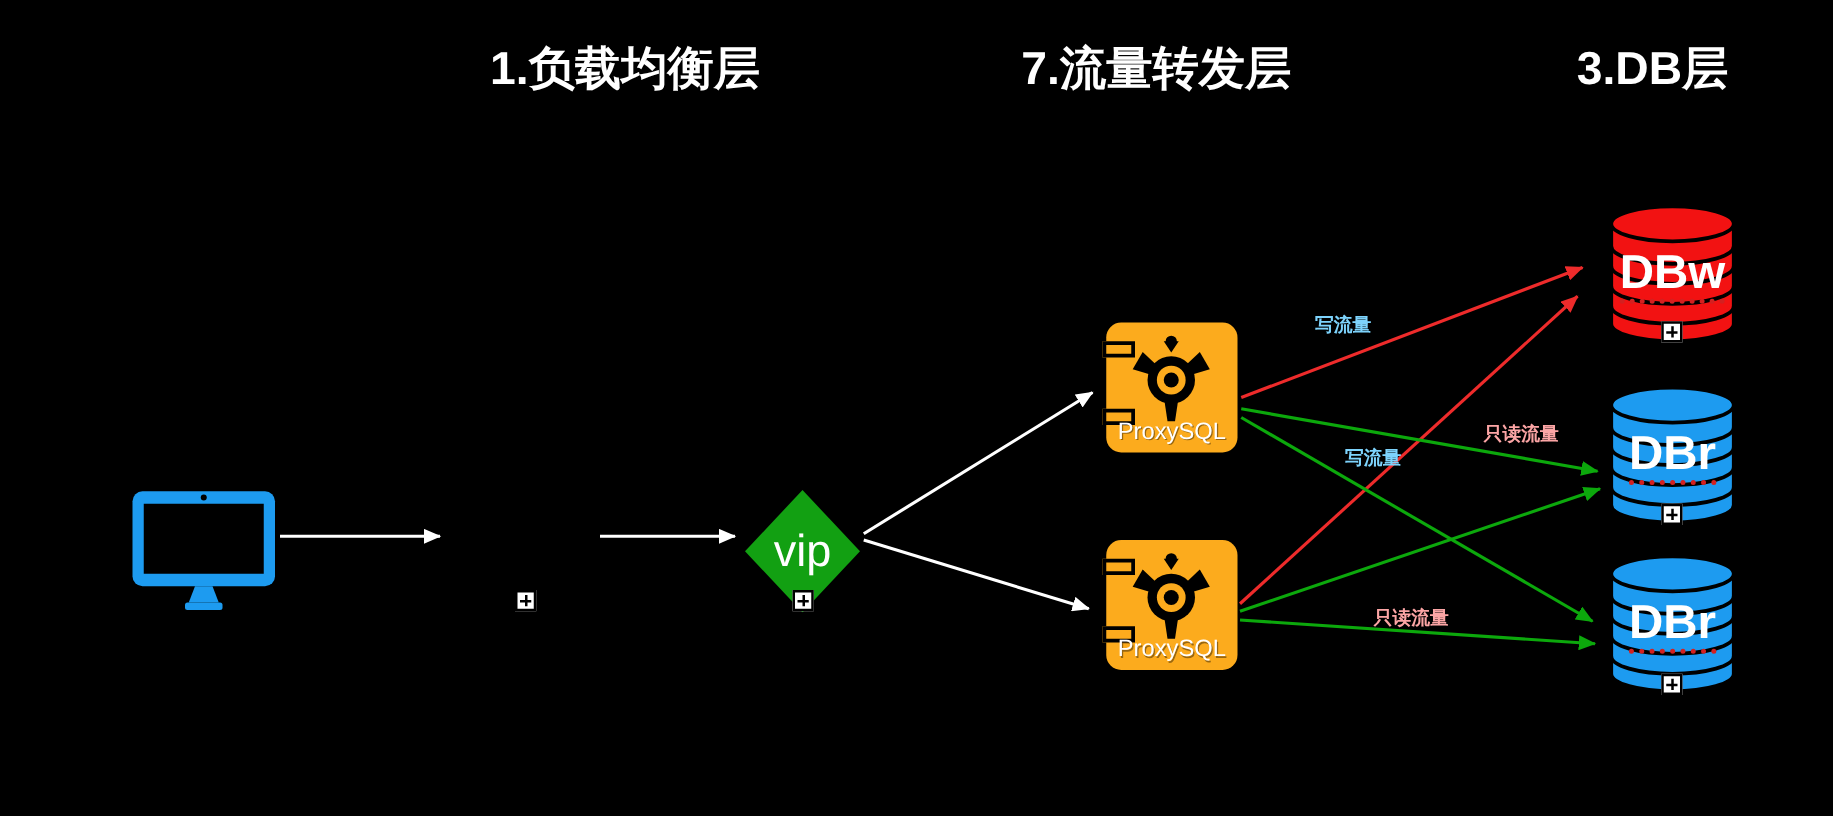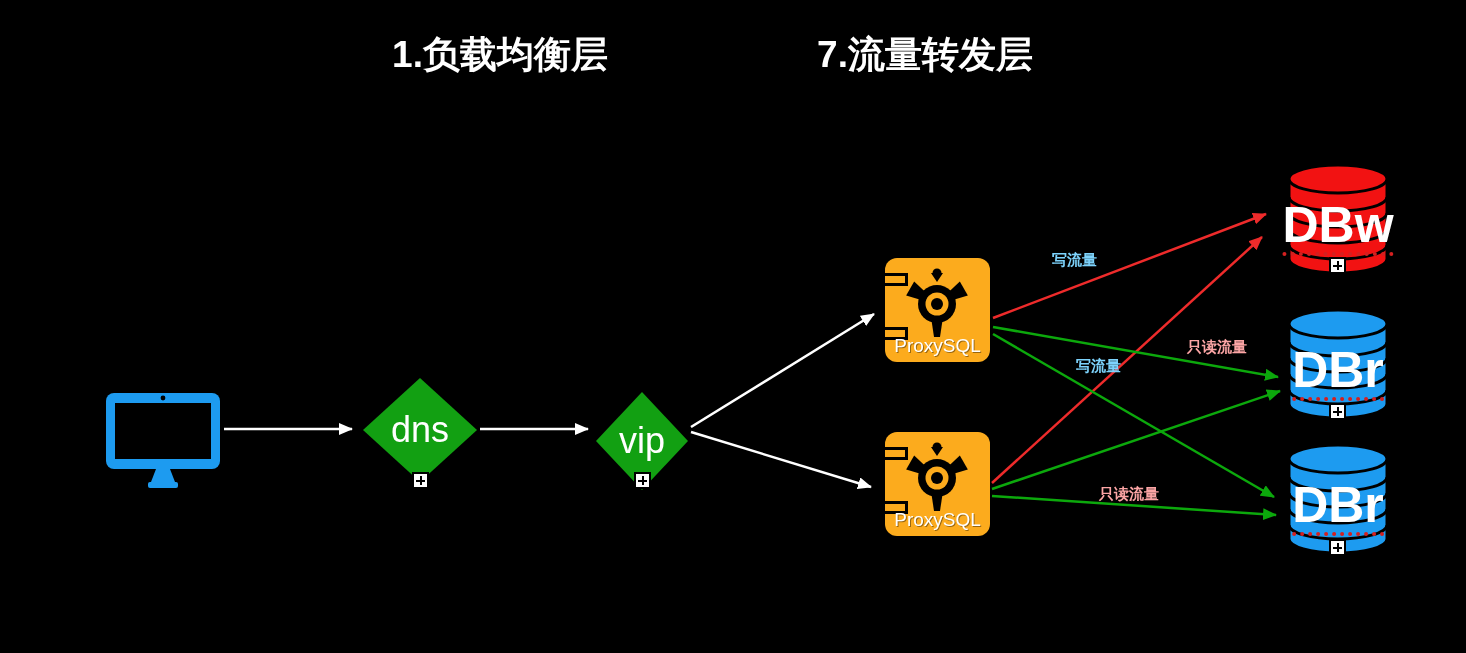--- a/index.html
+++ b/index.html
@@ -29,21 +29,21 @@
     border:3px solid #000;box-sizing:border-box;}
   .proxy .tab.t1{top:15px}.proxy .tab.t2{top:69px}
   .proxy .logo{position:absolute;left:20px;top:8px;}
   .proxy .plabel{position:absolute;left:0;right:0;bottom:5px;text-align:center;
     color:#fff;font-size:19px;font-weight:normal;text-shadow:1px 1px 0 rgba(0,0,0,.4);}
 
   
   .db{position:absolute;left:1286px;width:104px;height:116px;}
   .dbw{top:161px}.dbr1{top:306px}.dbr2{top:441px}
   .db-label{position:absolute;left:50%;top:38px;transform:translateX(-50%);
-    color:#fff;font-size:50px;font-weight:bold;line-height:1.05;
+    color:#fff;font-size:38px;font-weight:bold;line-height:1.05;
     border-bottom:4px dotted #D42020;}
 
   
   .expand{position:absolute;width:17px;height:17px;background:#fff;
     border:2px solid #000;box-sizing:border-box;cursor:pointer;}
   .expand::before{content:"";position:absolute;left:2px;right:2px;top:50%;
     margin-top:-1px;height:2px;background:#000;}
   .expand::after{content:"";position:absolute;top:2px;bottom:2px;left:50%;
     margin-left:-1px;width:2px;background:#000;}
   .x-dns{left:412px;top:472px}.x-vip{left:634px;top:472px}
@@ -61,34 +61,32 @@
   .el-write-bottom{left:1076px;top:357px}
   .el-read-bottom{left:1099px;top:485px}
 </style>
 </head>
 <body>
 
 <div class="canvas">
 
   <div class="layer-header h1">1.负载均衡层</div>
   <div class="layer-header h2">7.流量转发层</div>
+  <div class="layer-header h3">3.DB层</div>
 
   <div class="client">
     <svg width="120" height="100" viewBox="0 0 120 100">
       <rect x="3" y="3" width="114" height="76" rx="8" fill="#1D9BF0"></rect>
       <rect x="12" y="13" width="96" height="56" fill="#000"></rect>
       <circle cx="60" cy="8" r="2.4" fill="#000"></circle>
       <polygon points="53,79 67,79 72,92 48,92" fill="#1D9BF0"></polygon>
       <rect x="45" y="92" width="30" height="6" rx="2" fill="#1D9BF0"></rect>
     </svg>
   </div>
 
-  <div class="diamond dns">
-    <span>dns</span>
-  </div>
   <div class="diamond vip">
     <span>vip</span>
   </div>
 
   <div class="proxy top">
     <div class="tab t1"></div>
     <div class="tab t2"></div>
     <svg class="logo" width="64" height="72" viewBox="0 0 64 72">
       <circle cx="32" cy="7" r="4.5" fill="#000"></circle>
       <polygon points="26,7 38,7 32,16" fill="#000"></polygon>

